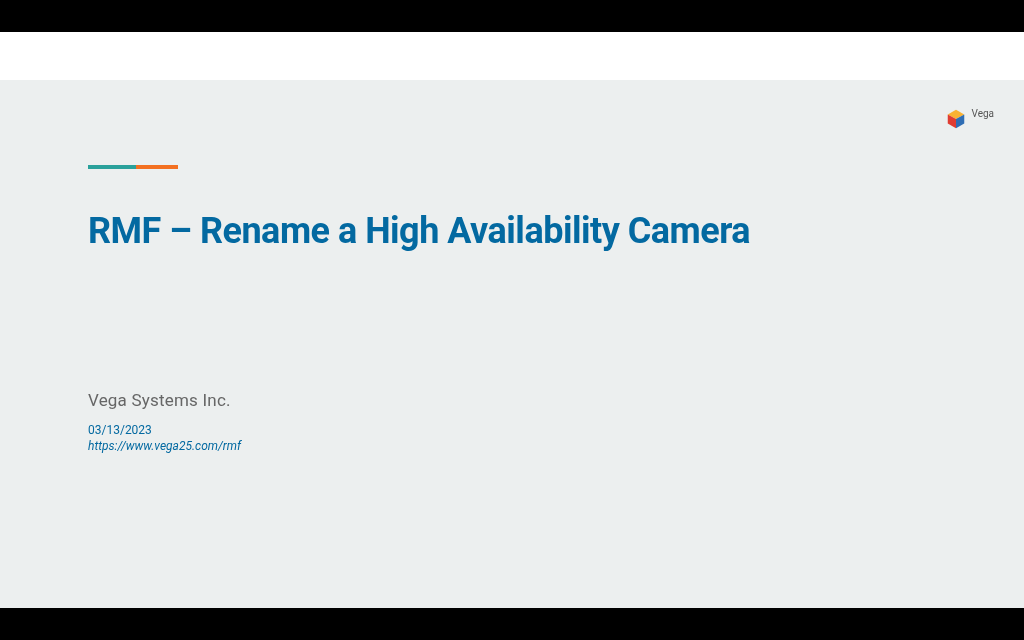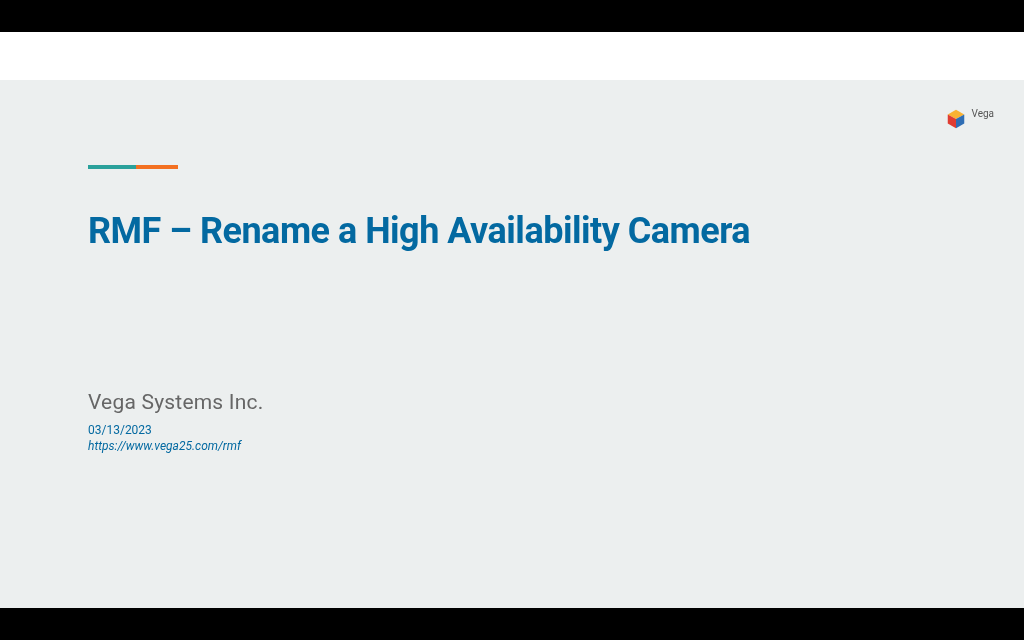--- a/index.html
+++ b/index.html
@@ -79,21 +79,21 @@
       font-weight: 700;
       color: #0369a1;
       letter-spacing: -0.5px;
       line-height: 1.15;
       margin-top: 21px;
     }
     .company {
       position: absolute;
       top: 310px;
       left: 88px;
-      font-size: 21px;
+      font-size: 17px;
       font-weight: 400;
       color: #666;
       letter-spacing: 0.2px;
     }
     .meta {
       position: absolute;
       top: 342px;
       left: 88px;
       font-size: 12px;
       color: #0369a1;

